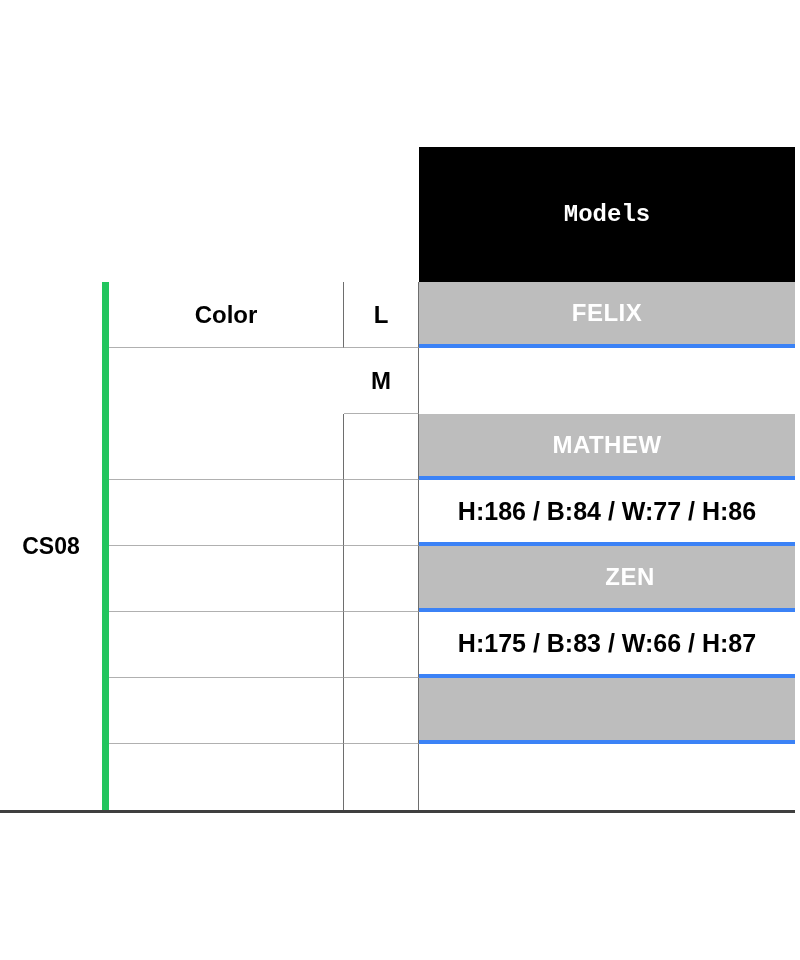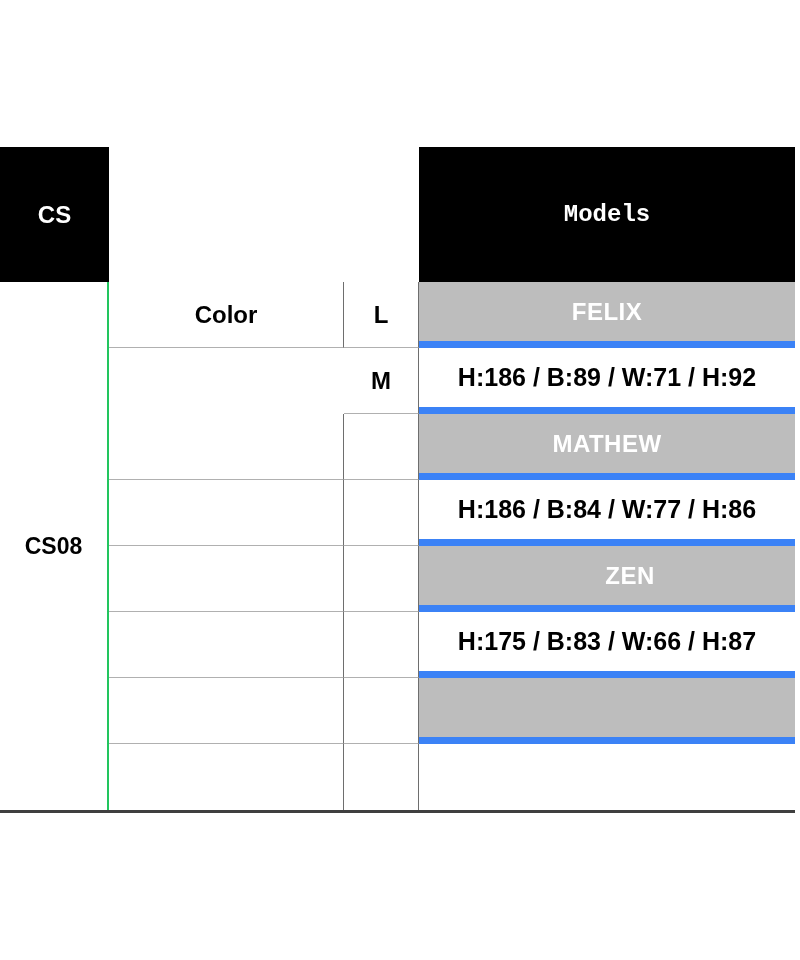--- a/index.html
+++ b/index.html
@@ -36,30 +36,30 @@
     white-space: nowrap;
   }
   .hcell {
     background: #000000;
     color: #ffffff;
     font-size: 24px;
   }
   .cs-cell {
     grid-column: 1;
     grid-row: 2 / 10;
-    border-right: 2px solid #22c55e;
+    border-right: 7px solid #22c55e;
     font-size: 23px;
   }
   .color-cell, .size-cell {
     border-right: 1px solid #6e6e6e;
     border-bottom: 1px solid #b0b0b0;
     font-size: 24px;
   }
   .model-cell {
-    border-bottom: 7px solid #3b82f6;
+    border-bottom: 4px solid #3b82f6;
   }
   .model-cell.name-bar {
     background: #bdbdbd;
     color: #ffffff;
     font-size: 24px;
     letter-spacing: 0.5px;
   }
   .model-cell.measurements {
     background: #ffffff;
     color: #000000;
@@ -68,31 +68,29 @@
   .row-last {
     border-bottom: none !important;
   }
 </style>
 </head>
 <body>
 
 <div class="page">
   <div class="size-table">
 
-    <div class="cell hcell" style="grid-column:1;grid-row:1;">CS</div>
     <div class="cell hcell" style="grid-column:4;grid-row:1;font-family:Liberation Mono, monospace;">Models</div>
 
     <div class="cell cs-cell">CS08</div>
 
     <div class="cell color-cell" style="grid-column:2;grid-row:2;">Color</div>
     <div class="cell size-cell" style="grid-column:3;grid-row:2;">L</div>
     <div class="cell model-cell name-bar" style="grid-column:4;grid-row:2;">FELIX</div>
 
     <div class="cell size-cell" style="grid-column:3;grid-row:3;">M</div>
-    <div class="cell model-cell measurements" style="grid-column:4;grid-row:3;">H:186 / B:89 / W:71 / H:92</div>
 
     <div class="cell color-cell" style="grid-column:2;grid-row:4;"></div>
     <div class="cell size-cell" style="grid-column:3;grid-row:4;"></div>
     <div class="cell model-cell name-bar" style="grid-column:4;grid-row:4;text-align:center;">MATHEW</div>
 
     <div class="cell color-cell" style="grid-column:2;grid-row:5;"></div>
     <div class="cell size-cell" style="grid-column:3;grid-row:5;"></div>
     <div class="cell model-cell measurements" style="grid-column:4;grid-row:5;">H:186 / B:84 / W:77 / H:86</div>
 
     <div class="cell color-cell" style="grid-column:2;grid-row:6;"></div>

